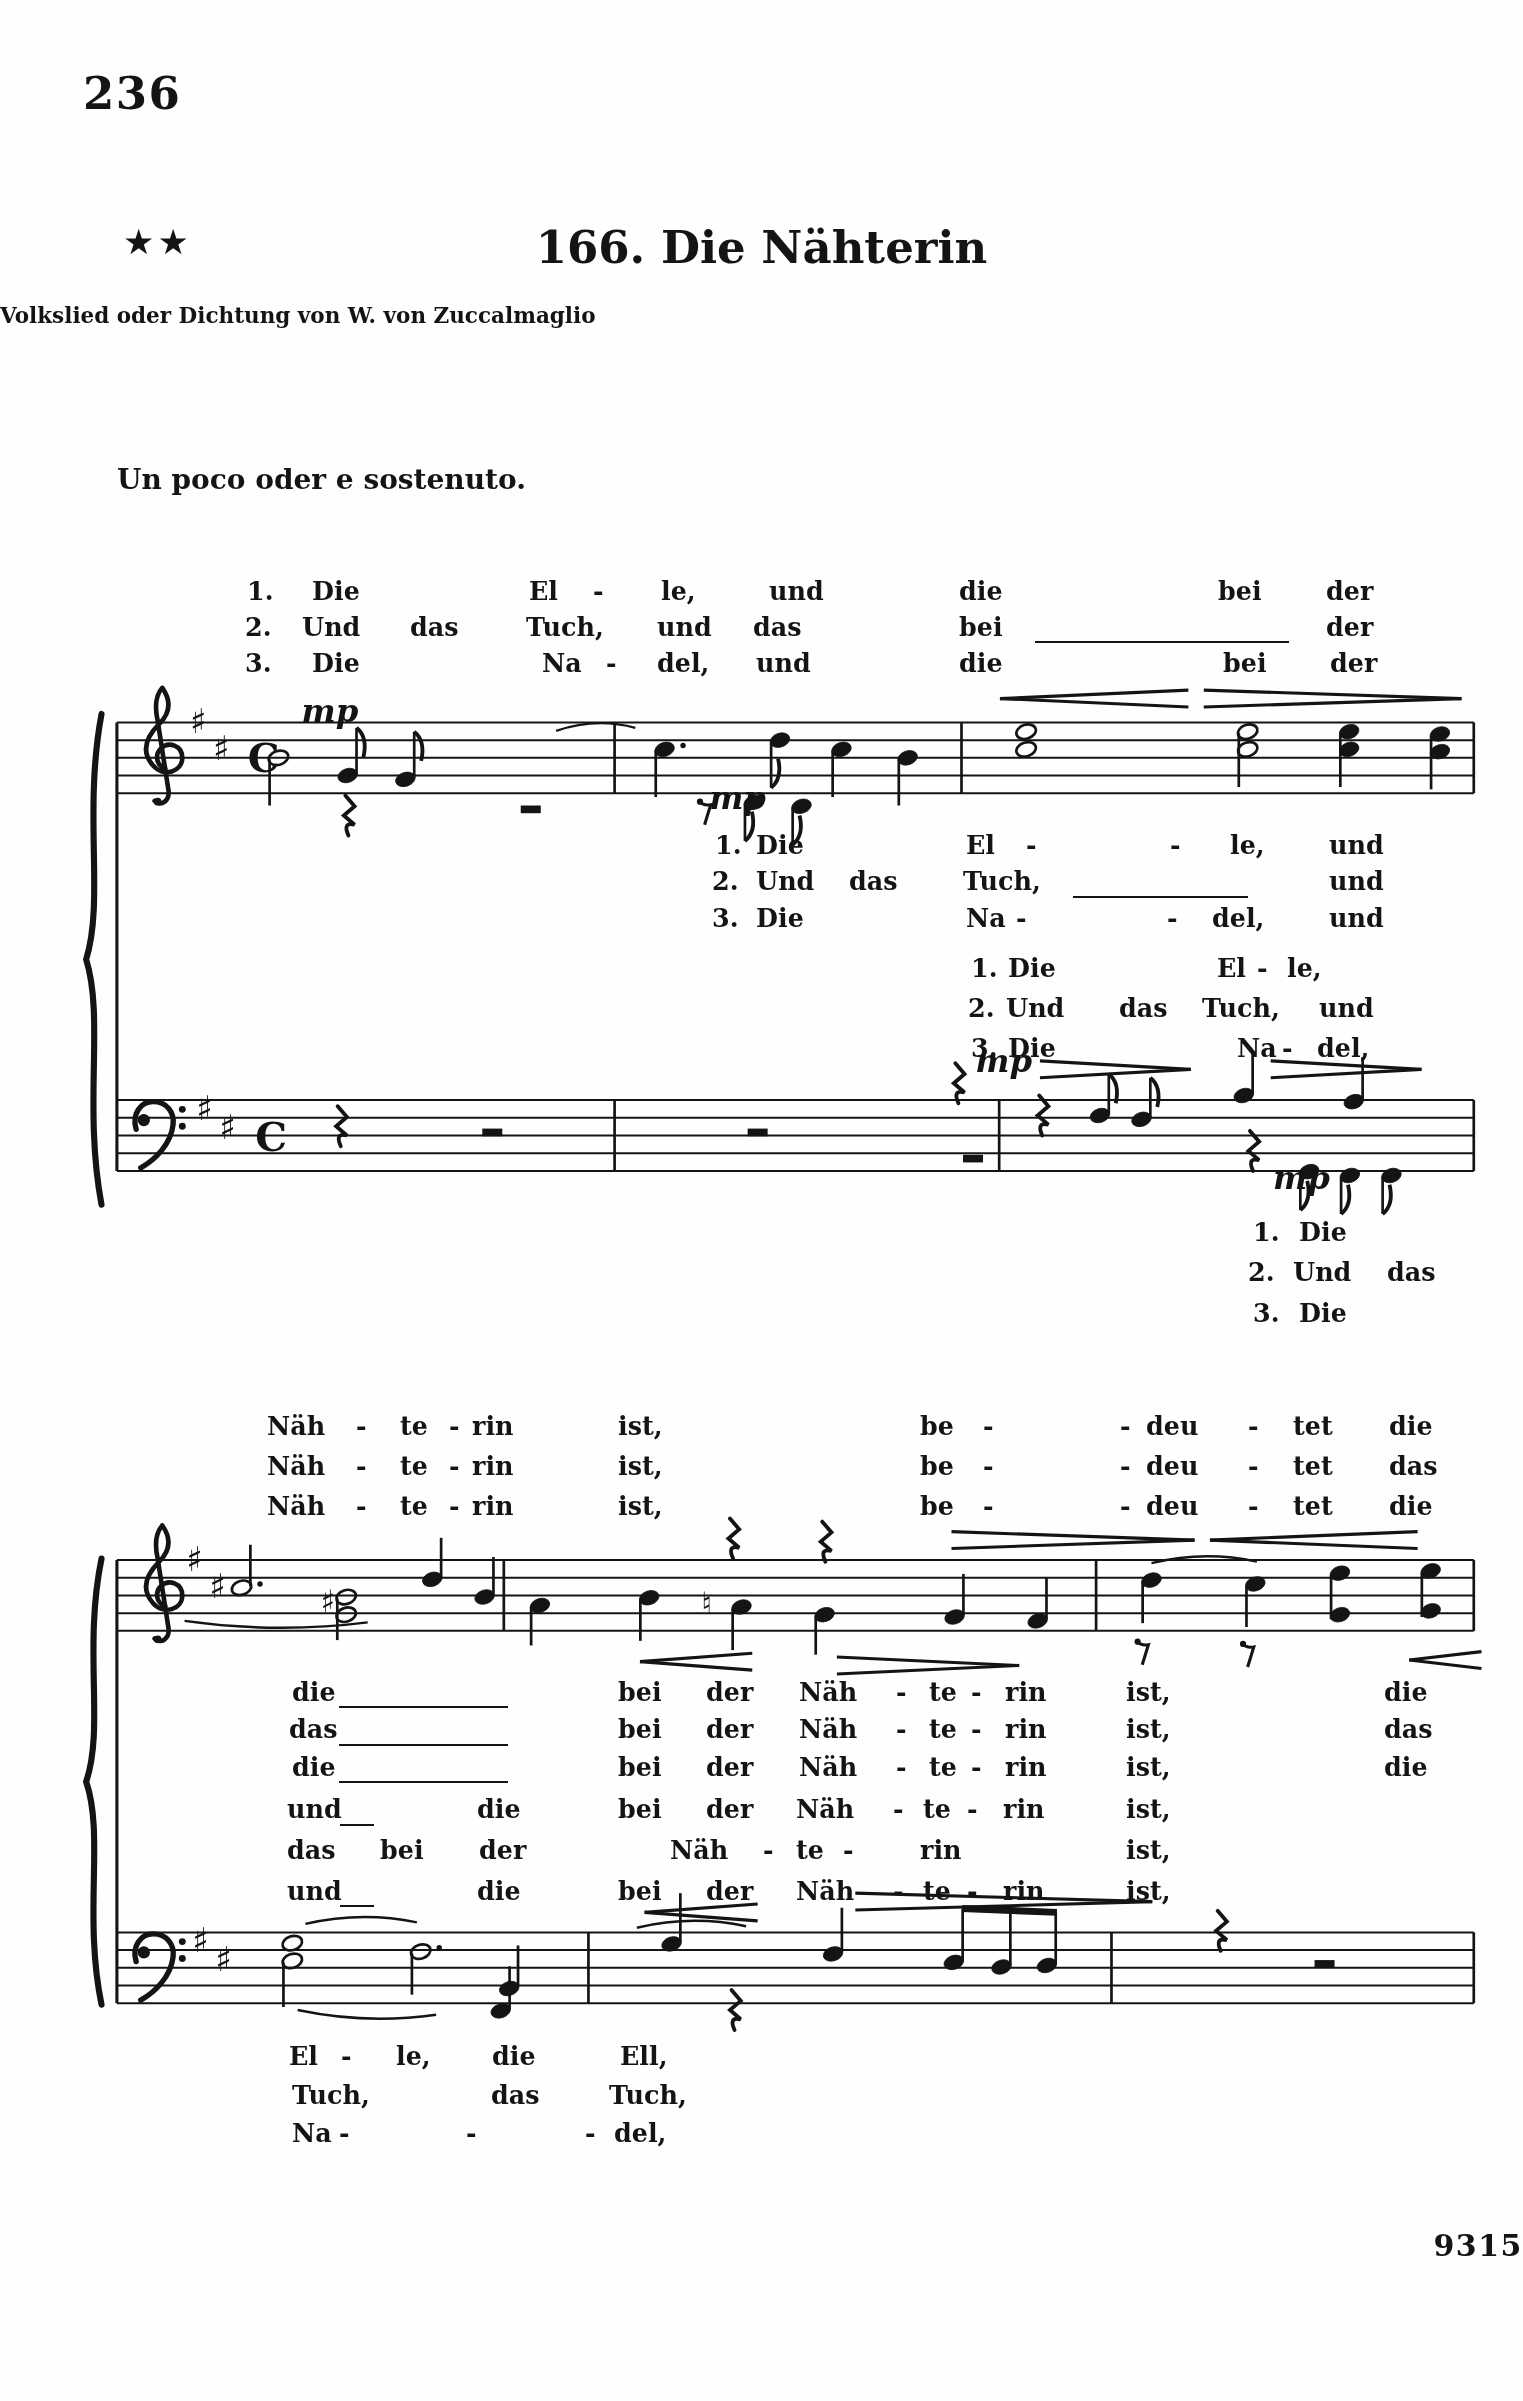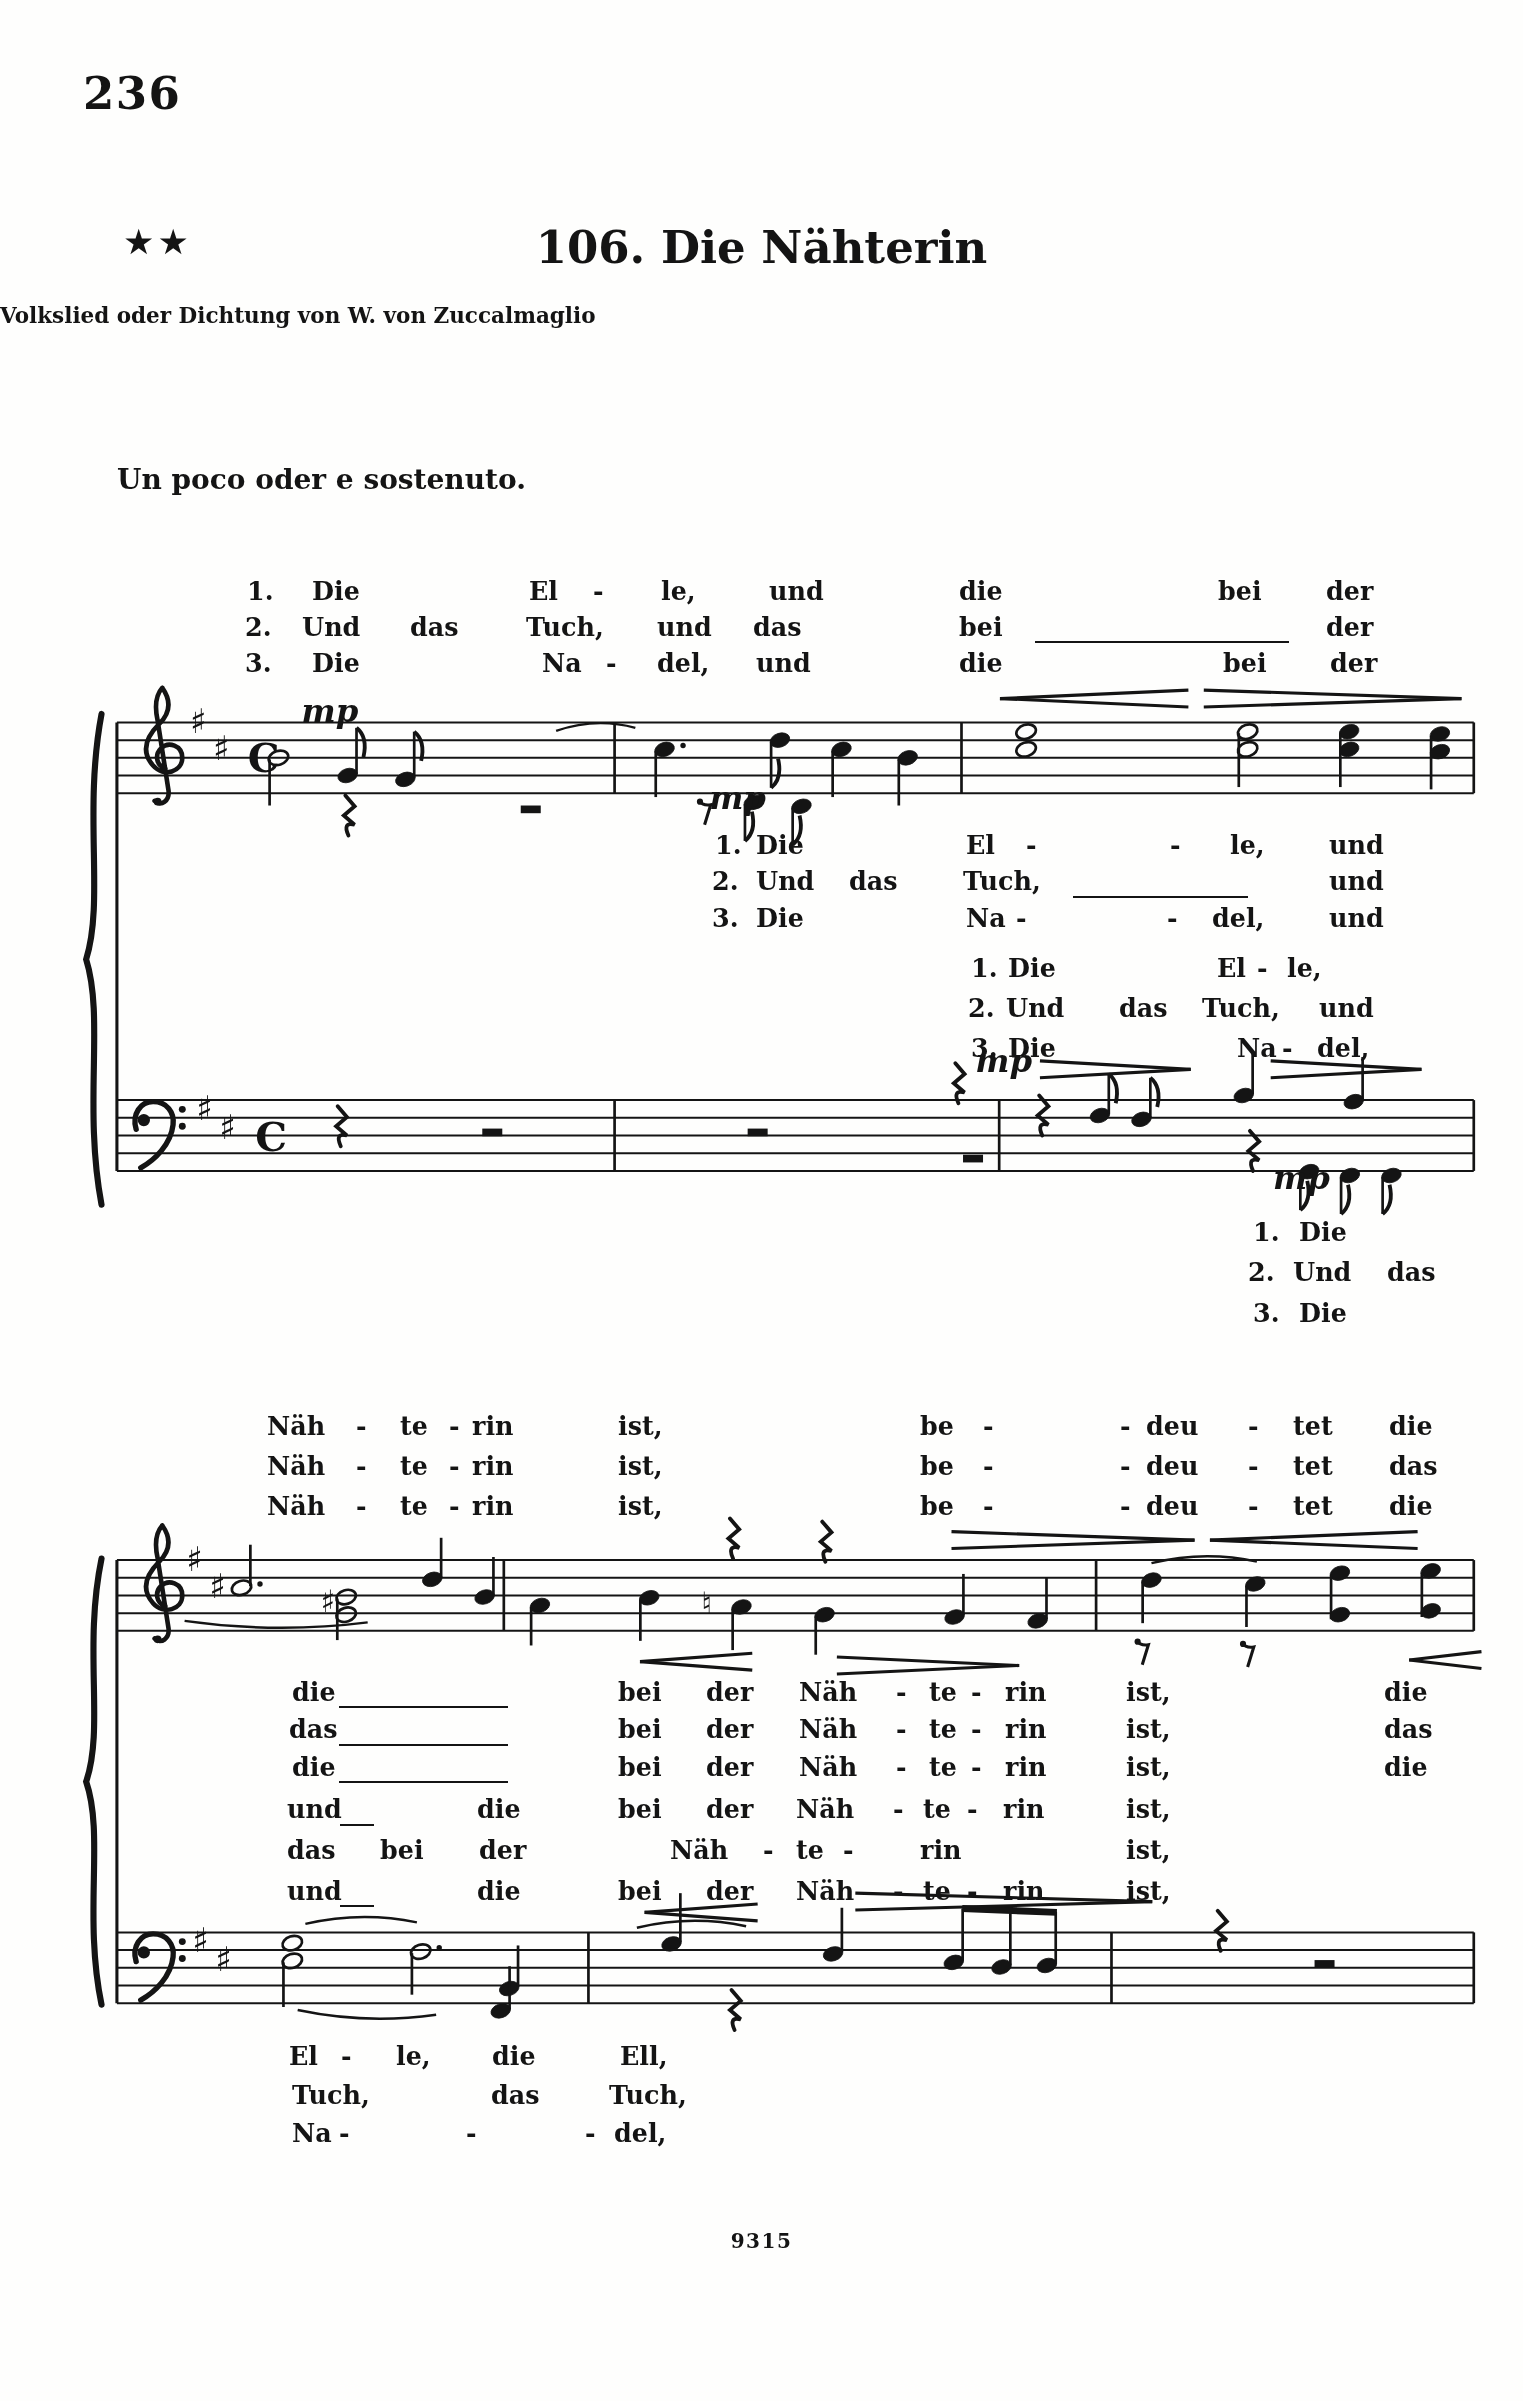--- a/index.html
+++ b/index.html
@@ -5,32 +5,32 @@
   html,body{margin:0;padding:0;background:#ffffff;}
   .page{position:relative;width:1523px;height:2401px;background:#fefefd;overflow:hidden;
         font-family:"DejaVu Serif", serif;color:#141414;}
   .abs{position:absolute;white-space:nowrap;line-height:1;}
   .page-number{left:83px;top:71px;font-size:45px;font-weight:bold;letter-spacing:1.5px;}
   .stars{left:123px;top:225px;font-size:35px;letter-spacing:3.1px;}
   .title{left:0;top:225px;width:1523px;text-align:center;font-size:45px;font-weight:bold;}
   .subtitle{left:0;top:305px;width:1523px;text-align:left;font-size:21.5px;font-weight:bold;}
   .tempo{left:117px;top:466px;font-size:28px;font-weight:bold;}
   .attribution{left:893px;top:459px;width:592px;text-align:center;font-size:21px;font-weight:bold;line-height:1.5;}
-  .plate{left:0;top:2231px;width:1523px;text-align:center;font-size:20px;font-weight:bold;letter-spacing:1.5px;}
+  .plate{left:0;top:2231px;width:1523px;text-align:right;font-size:30px;font-weight:bold;letter-spacing:1.5px;}
   .lyr{position:absolute;font-size:25.4px;font-weight:bold;line-height:1;white-space:nowrap;}
   .melisma-rule{position:absolute;height:2.3px;background:#141414;}
   svg{position:absolute;left:0;top:0;}
 </style>
 </head>
 <body>
 
 <div class="page">
   <div class="abs page-number">236</div>
   <div class="abs stars">★★</div>
-  <div class="abs title">106. Die Nähterin</div>
+  <div class="abs title">166. Die Nähterin</div>
   <div class="abs subtitle">Volkslied oder Dichtung von W. von Zuccalmaglio</div>
   <div class="abs tempo">Un poco oder e sostenuto.</div>
 
   <svg id="notation" width="1523" height="2401" viewBox="0 0 1980 3121">
       <g>
         <path d="M 132 928 C 108 1055.6, 136 1170.44, 112 1247
                C 136 1323.56, 108 1438.4, 132 1566" fill="none" stroke="#141414" stroke-width="8" stroke-linecap="round"></path>
         <line x1="152" y1="939" x2="152" y2="1522" stroke="#141414" stroke-width="4"></line>
         <g>
           <line x1="152" y1="939" x2="1916" y2="939" stroke="#141414" stroke-width="2.6"></line>

